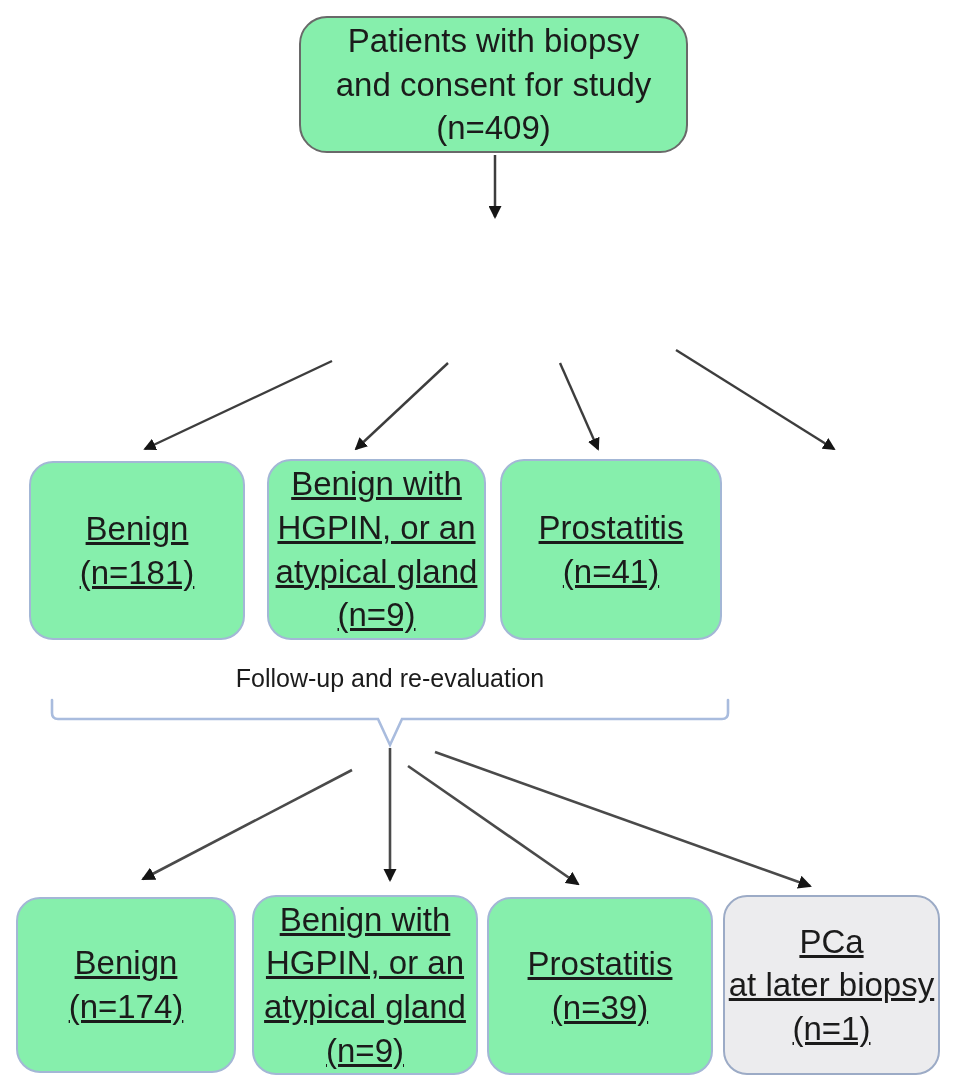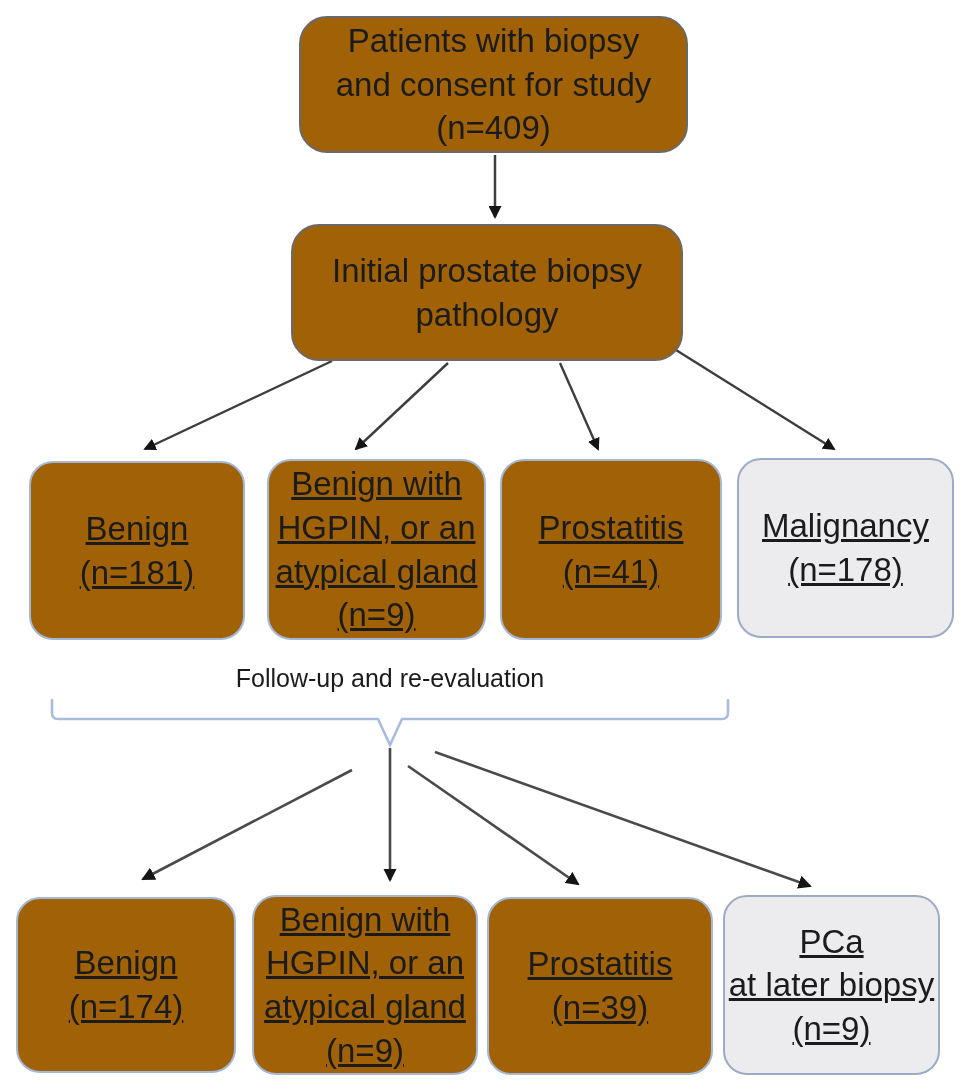--- a/index.html
+++ b/index.html
@@ -21,21 +21,21 @@
     color:var(--ink);
     overflow:hidden;
   }
   .connectors{
     position:absolute;left:0;top:0;width:969px;height:1089px;
     pointer-events:none;
   }
   .node{
     position:absolute;
     box-sizing:border-box;
-    background:#a16207;
+    background:#86efac;
     display:flex;align-items:center;justify-content:center;
     text-align:center;
   }
   .node .lbl{
     white-space:pre-line;
     font-size:33px;
     line-height:1.32;
     color:var(--ink);
   }
   .proc{
@@ -85,46 +85,38 @@
     <path d="M408,766 L578,884" stroke="#4a4a4a" stroke-width="2.6" fill="none" marker-end="url(#ah)"></path>
     <path d="M435,752 L810,886" stroke="#4a4a4a" stroke-width="2.6" fill="none" marker-end="url(#ah)"></path>
   </svg>
 
   <div class="node proc" style="left:299px;top:16px;width:389px;height:137px;">
     <span class="lbl">Patients with biopsy
 and consent for study
 (n=409)</span>
   </div>
 
-  <div class="node proc" style="left:291px;top:224px;width:392px;height:137px;">
-    <span class="lbl">Initial prostate biopsy
-pathology</span>
-  </div>
 
   <div class="node cat" style="left:29px;top:461px;width:216px;height:179px;">
     <span class="lbl">Benign
 (n=181)</span>
   </div>
 
   <div class="node cat" style="left:267px;top:459px;width:219px;height:181px;">
     <span class="lbl">Benign with
 HGPIN, or an
 atypical gland
 (n=9)</span>
   </div>
 
   <div class="node cat" style="left:500px;top:459px;width:222px;height:181px;">
     <span class="lbl">Prostatitis
 (n=41)</span>
   </div>
 
-  <div class="node cat shaded" style="left:737px;top:458px;width:217px;height:180px;">
-    <span class="lbl">Malignancy
-(n=178)</span>
-  </div>
 
   <div class="followup">Follow-up and re-evaluation</div>
 
   <div class="node cat" style="left:16px;top:897px;width:220px;height:176px;">
     <span class="lbl">Benign
 (n=174)</span>
   </div>
 
   <div class="node cat" style="left:252px;top:895px;width:226px;height:180px;">
     <span class="lbl">Benign with
@@ -134,16 +126,16 @@
   </div>
 
   <div class="node cat" style="left:487px;top:897px;width:226px;height:178px;">
     <span class="lbl">Prostatitis
 (n=39)</span>
   </div>
 
   <div class="node cat shaded" style="left:723px;top:895px;width:217px;height:180px;">
     <span class="lbl">PCa
 at later biopsy
-(n=9)</span>
+(n=1)</span>
   </div>
 
 </div>
 
 </body></html>

